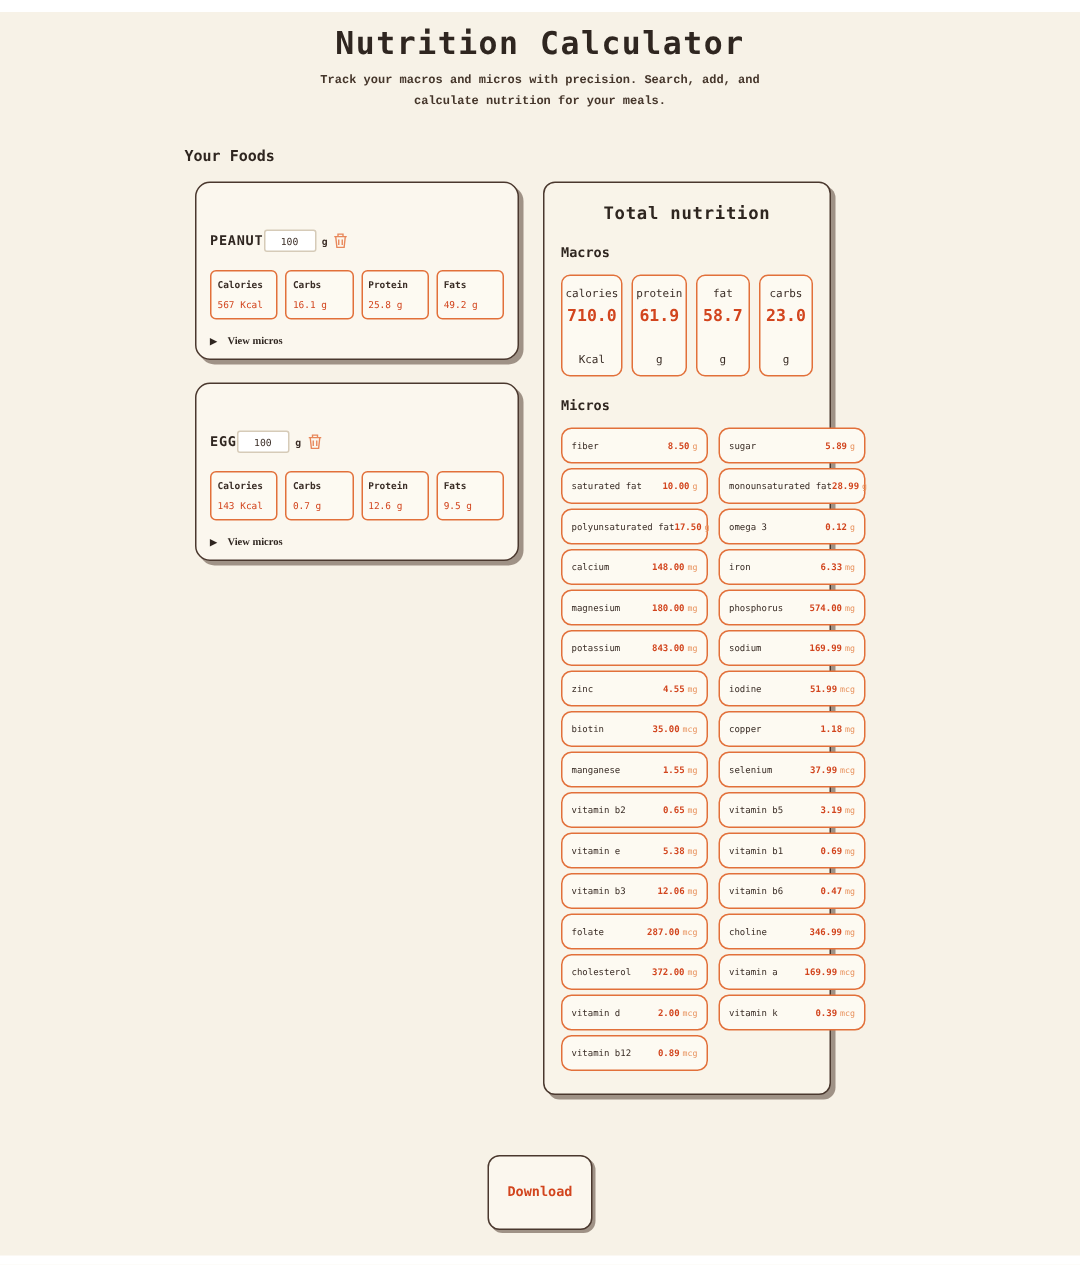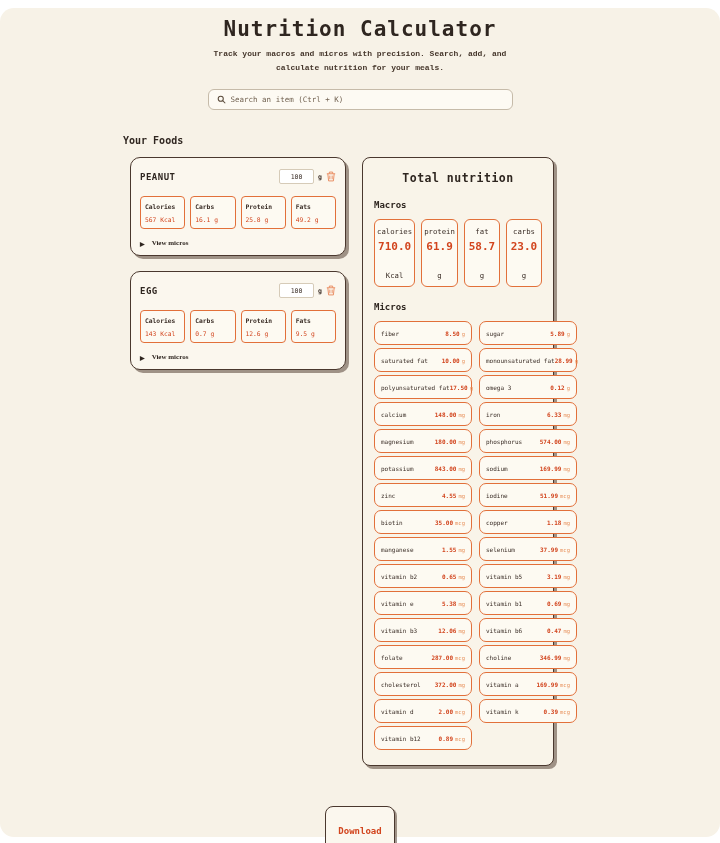--- a/index.html
+++ b/index.html
@@ -1,34 +1,34 @@
 <!DOCTYPE html>
 <html><head>
 <meta charset="utf-8">
 <style>
   * { margin:0; padding:0; box-sizing:border-box; }
   html,body { width:720px; background:#ffffff; font-family:"DejaVu Sans Mono", monospace; color:#3a2d26; }
   body { height:843px; overflow:hidden; }
-  .page { background:#f7f2e7; margin-top:8px; height:829px;border-radius:14px; }
+  .page { background:#f7f2e7; margin-top:8px; height:829px; }
 
   .app-title { text-align:center; padding-top:9px; font-size:21px; font-weight:bold; letter-spacing:1px; color:#2f2620; }
   .subtitle { width:340px; margin:6px auto 0; text-align:center; font-size:8px; font-weight:bold; line-height:1.7; color:#45362b;font-family:Liberation Mono, monospace; }
 
   .search-bar { width:305px; height:21px; margin:15px auto 0; background:#fdfaf3; border:1px solid #c6bba9; border-radius:6px; display:flex; align-items:center; padding:0 8px; gap:5px; }
   .search-bar svg { flex:0 0 auto; }
   .search-input { border:none; outline:none; background:transparent; width:100%; font-family:inherit; font-size:7.5px; color:#3a2d26; }
   .search-input::placeholder { color:#6f5f4e; }
 
   .your-foods { margin:25px 0 0 123px; font-size:10px; font-weight:bold; color:#2f2620; }
 
   .columns { display:flex; align-items:flex-start; gap:16px; margin:11px 0 0 130px; }
   .foods-col { width:216px; display:flex; flex-direction:column; gap:15px; }
 
   .food-card { background:#fbf7ee; border:1.5px solid #4a382e; border-radius:10px; box-shadow:3px 3px 0 rgba(88,68,55,0.55); padding:11px 9px 8px; }
-  .food-head { display:flex; justify-content:space-between; align-items:center; }
+  .food-head { display:flex; justify-content:flex-start; align-items:center;margin-top:20px; }
   .food-name { font-size:9px; font-weight:bold; letter-spacing:0.5px; color:#2f2620; }
   .qty-wrap { display:flex; align-items:center; gap:4px; }
   .qty-input { width:35px; height:15px; border:1px solid #d6cbb8; border-radius:2px; background:#ffffff; font-family:inherit; font-size:6.5px; text-align:center; color:#3a2d26; }
   .qty-unit { font-size:6.5px; font-weight:bold; color:#3a2d26; }
   .trash-btn { background:none; border:none; color:#e8875a; cursor:pointer; padding:0; line-height:0; }
 
   .macro-row { display:flex; gap:5px; margin-top:12px; }
   .macro-box { flex:1; border:1px solid #e2703a; border-radius:4px; background:#fdfaf2; padding:6px 4px 5px; }
   .macro-label { font-size:6.3px; font-weight:bold; color:#3a2d26; white-space:nowrap; }
   .macro-value { font-size:6.3px; color:#d2451e; margin-top:6px; white-space:nowrap; }
@@ -57,27 +57,20 @@
   .download-btn { background:#fbf7ee; border:1.5px solid #4a382e; border-radius:8px; box-shadow:2px 2px 0 rgba(88,68,55,0.55); padding:19px 12px; font-family:inherit; font-size:9px; font-weight:bold; color:#d2451e; cursor:pointer; }
 </style>
 </head>
 <body>
 
 <div class="page">
 
   <div class="app-title">Nutrition Calculator</div>
   <div class="subtitle">Track your macros and micros with precision. Search, add, and calculate nutrition for your meals.</div>
 
-  <div class="search-bar">
-    <svg width="9" height="9" viewBox="0 0 12 12" fill="none" stroke="#5a4a3a" stroke-width="1.4">
-      <circle cx="5" cy="5" r="3.4"></circle>
-        <line x1="7.6" y1="7.6" x2="11" y2="11"></line>
-    </svg>
-    <input class="search-input" type="text" placeholder="Search an item (Ctrl + K)" style="">
-  </div>
 
   <div class="your-foods">Your Foods</div>
 
   <div class="columns">
 
     <div class="foods-col">
 
         <div class="food-card">
           <div class="food-head">
             <span class="food-name">PEANUT</span>

